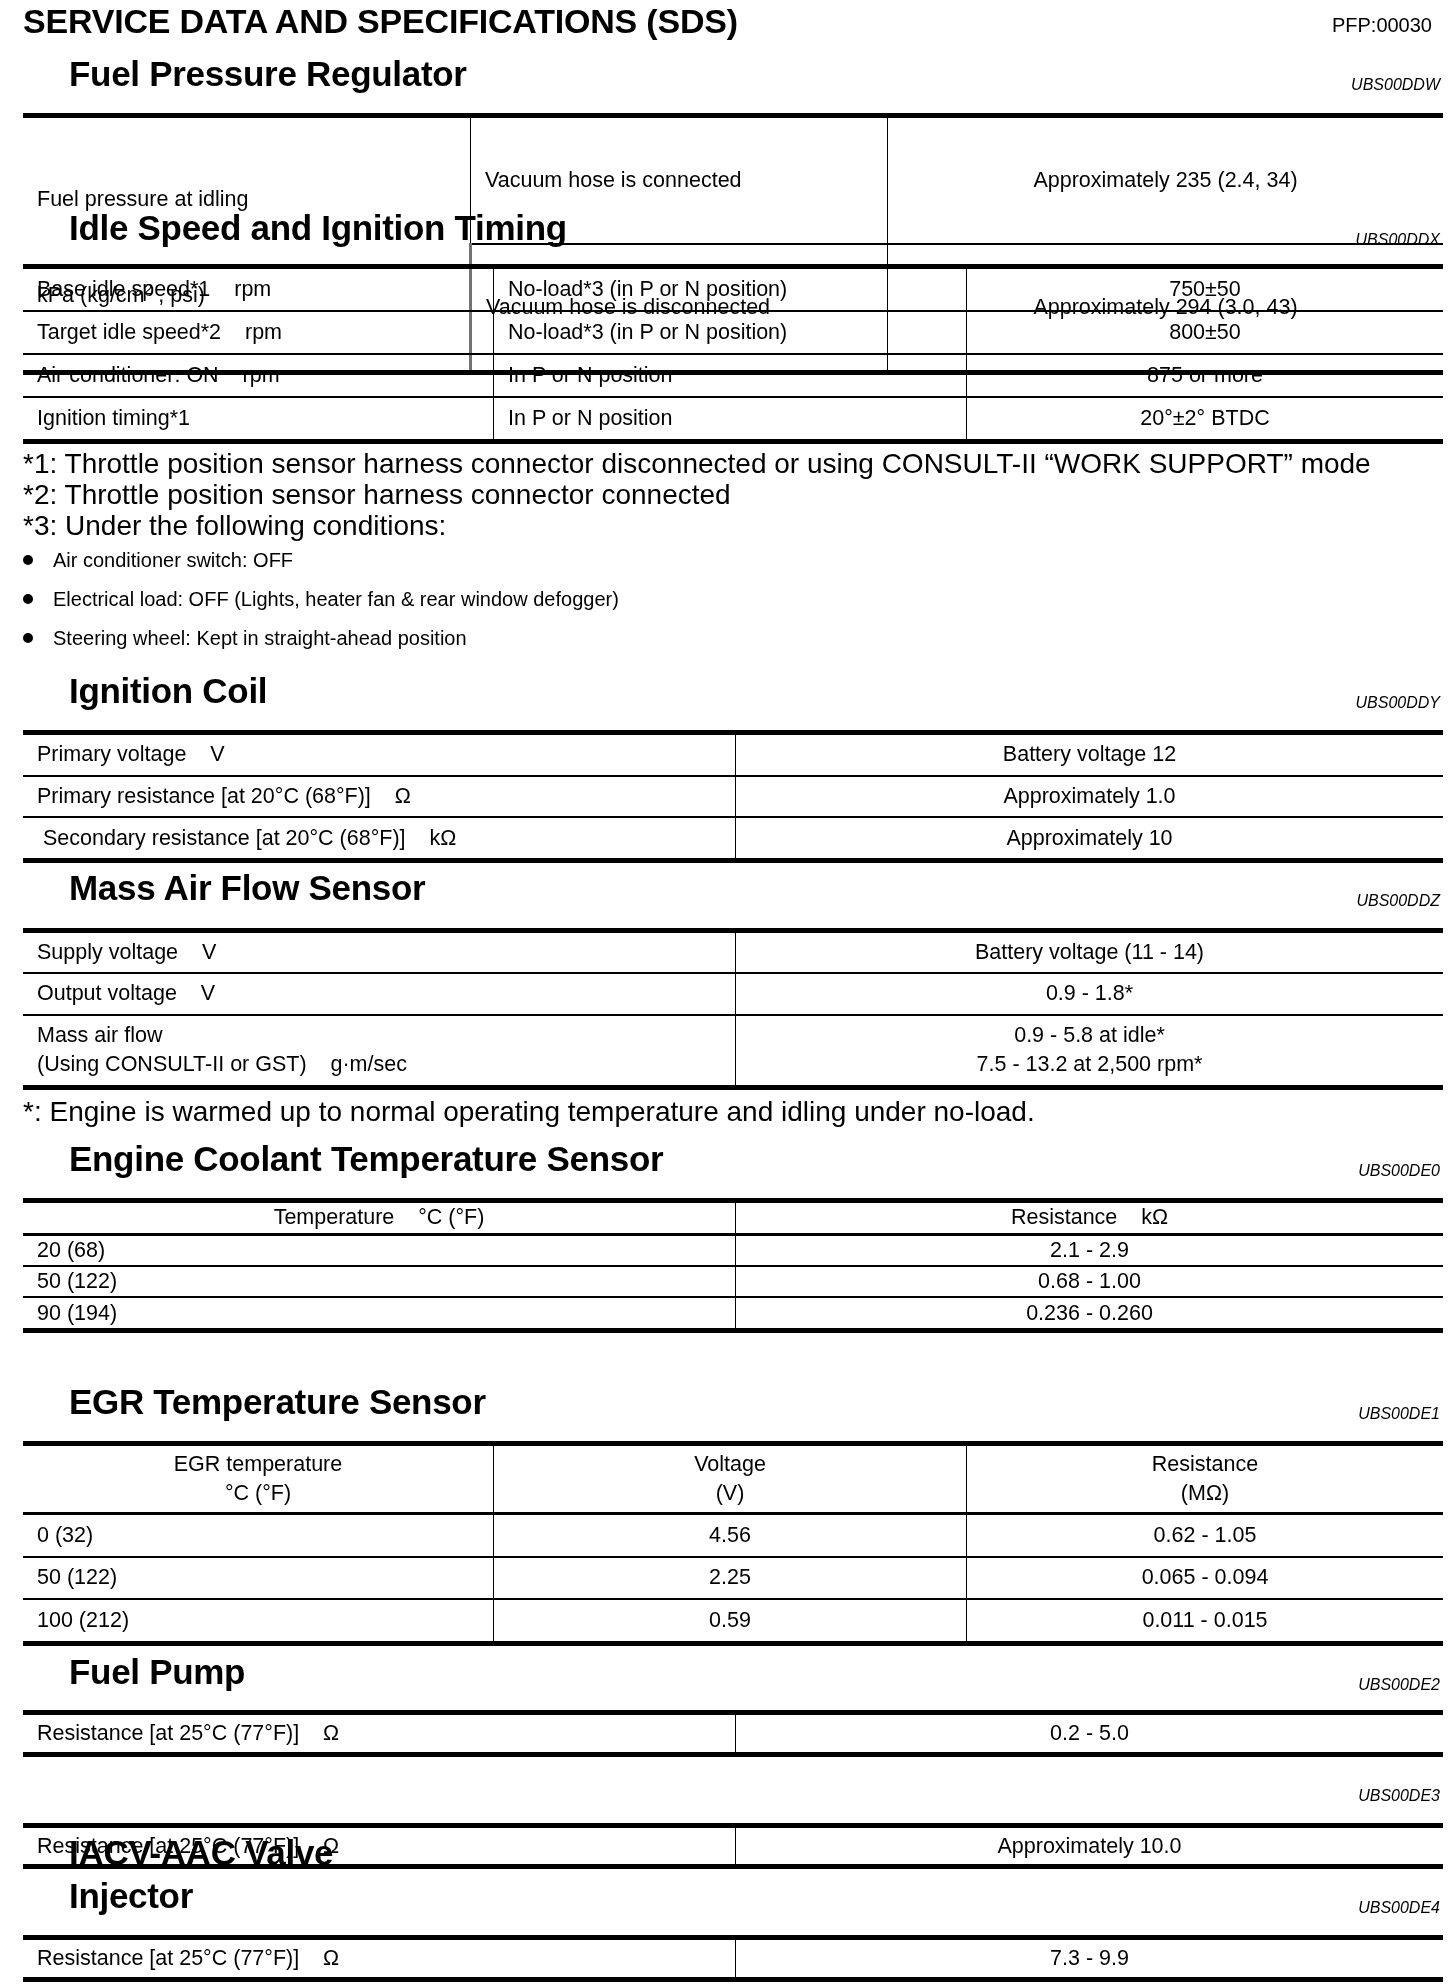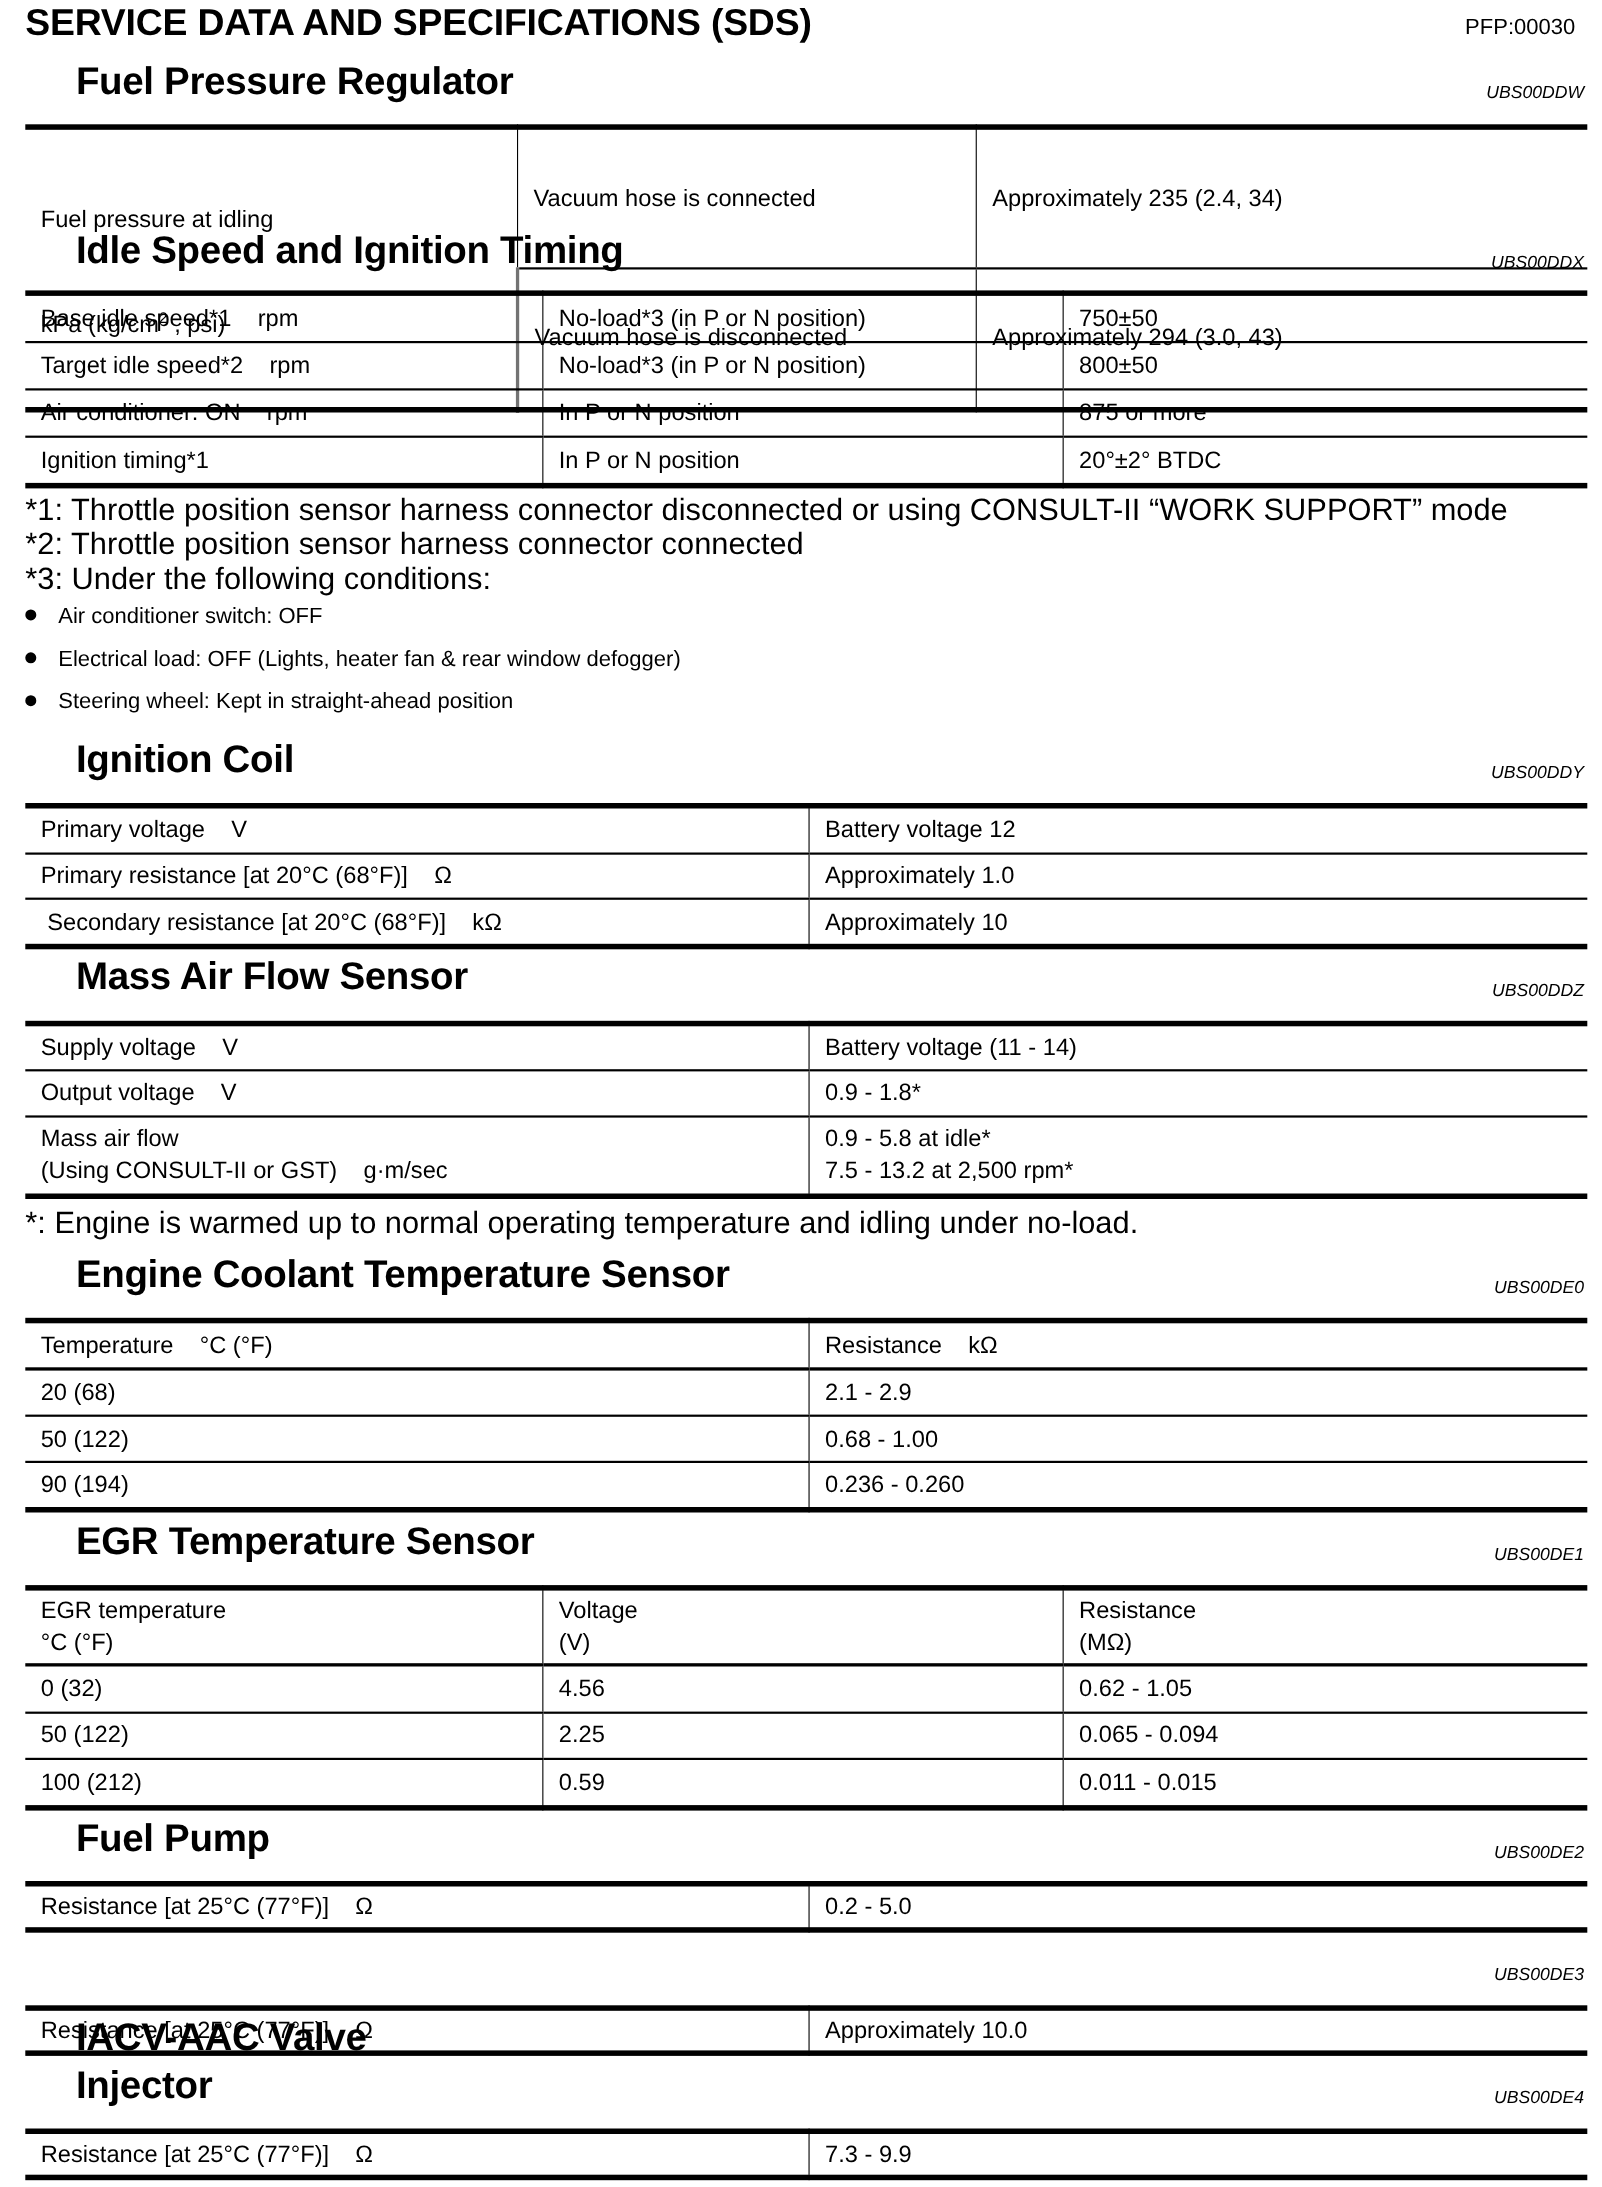--- a/index.html
+++ b/index.html
@@ -7,21 +7,21 @@
          font-family:"Liberation Sans", "DejaVu Sans", sans-serif; }
   .page-title { position:absolute; left:23px; top:2px; font-size:34px; font-weight:bold; letter-spacing:-0.2px; }
   .pfp { position:absolute; right:24px; top:14px; font-size:20px; }
   .sec-head { position:absolute; left:23px; font-size:35px; font-weight:bold; letter-spacing:-0.3px;margin-left:46px; }
   .sec-code { position:absolute; right:16px; font-size:16px; font-style:italic; }
   table.spec { position:absolute; left:23px; width:1420px; border-collapse:collapse; font-size:21.5px;
                border-top:5px solid #000; border-bottom:5px solid #000; }
   table.spec td { border-top:2px solid #000; padding:0 14px; vertical-align:middle; line-height:29px; }
   table.spec tr:first-child td { border-top:none; }
   table.spec td + td { border-left:1px solid #000; }
-  table.spec td.c { }
+  table.spec td.c { text-align:center; }
   table.spec tr.hdr td { border-bottom:3px solid #000; }
   .note { position:absolute; left:23px; font-size:28px; }
   .bullet { position:absolute; left:23px; font-size:20px; }
   .bullet .dot { display:inline-block; width:10px; height:10px; background:#000; border-radius:50%; margin-right:20px; vertical-align:middle; position:relative; top:-2px; }
   sup { font-size:14px; }
 </style>
 </head>
 <body>
 
 <div class="page-title">SERVICE DATA AND SPECIFICATIONS (SDS)</div>
@@ -76,21 +76,21 @@
   <tr style="height:42px"><td>Output voltage    V</td><td class="c">0.9 - 1.8*</td></tr>
   <tr>
     <td><div>Mass air flow</div><div>(Using CONSULT-II or GST)    g·m/sec</div></td>
     <td class="c"><div>0.9 - 5.8 at idle*</div><div>7.5 - 13.2 at 2,500 rpm*</div></td>
   </tr>
 </tbody></table>
 <div class="note" style="top:1096px">*: Engine is warmed up to normal operating temperature and idling under no-load.</div>
 
 <div class="sec-head" style="top:1139px">Engine Coolant Temperature Sensor</div>
 <div class="sec-code" style="top:1162px">UBS00DE0</div>
-<table class="spec" style="top:1198px; height:177px; white-space:pre">
+<table class="spec" style="top:1198px; height:135px; white-space:pre">
   <tbody><tr class="hdr"><td class="c" style="width:684px">Temperature    °C (°F)</td><td class="c">Resistance    kΩ</td></tr>
   <tr><td>20 (68)</td><td class="c">2.1 - 2.9</td></tr>
   <tr><td>50 (122)</td><td class="c">0.68 - 1.00</td></tr>
   <tr><td>90 (194)</td><td class="c">0.236 - 0.260</td></tr>
 </tbody></table>
 
 <div class="sec-head" style="top:1382px">EGR Temperature Sensor</div>
 <div class="sec-code" style="top:1405px">UBS00DE1</div>
 <table class="spec" style="top:1441px; height:205px; white-space:pre">
   <tbody><tr class="hdr" style="height:70px">

